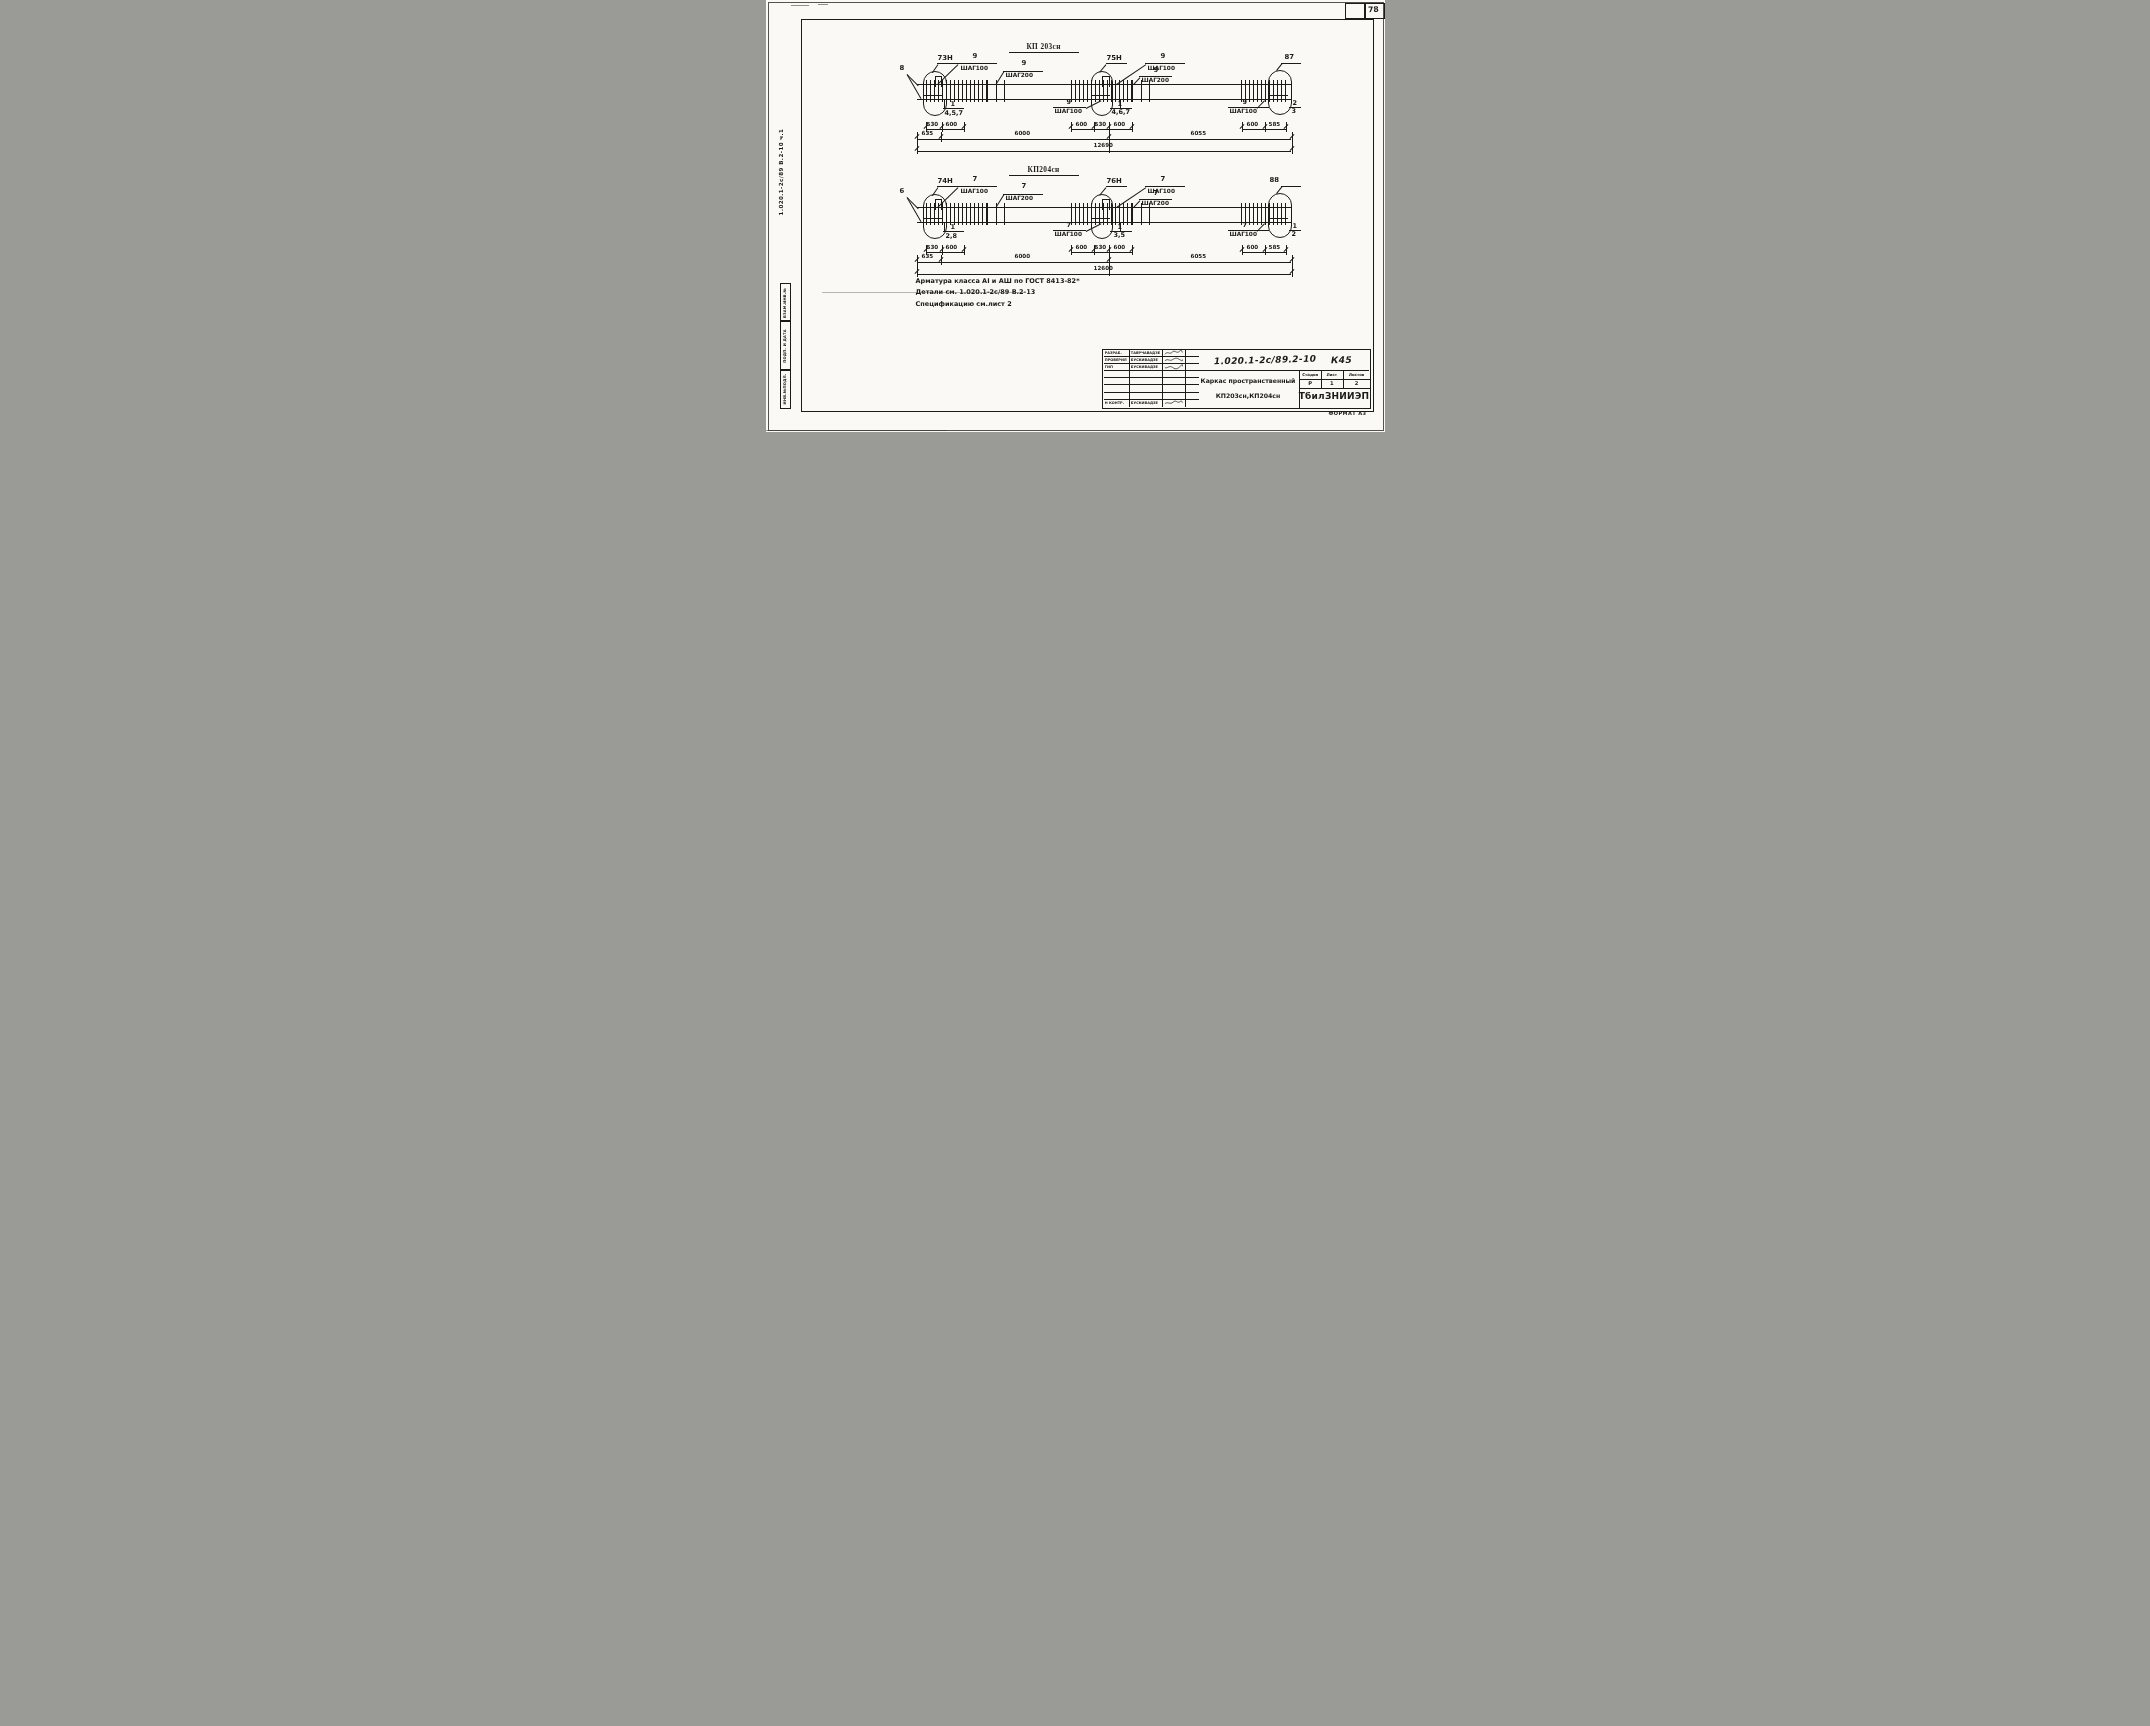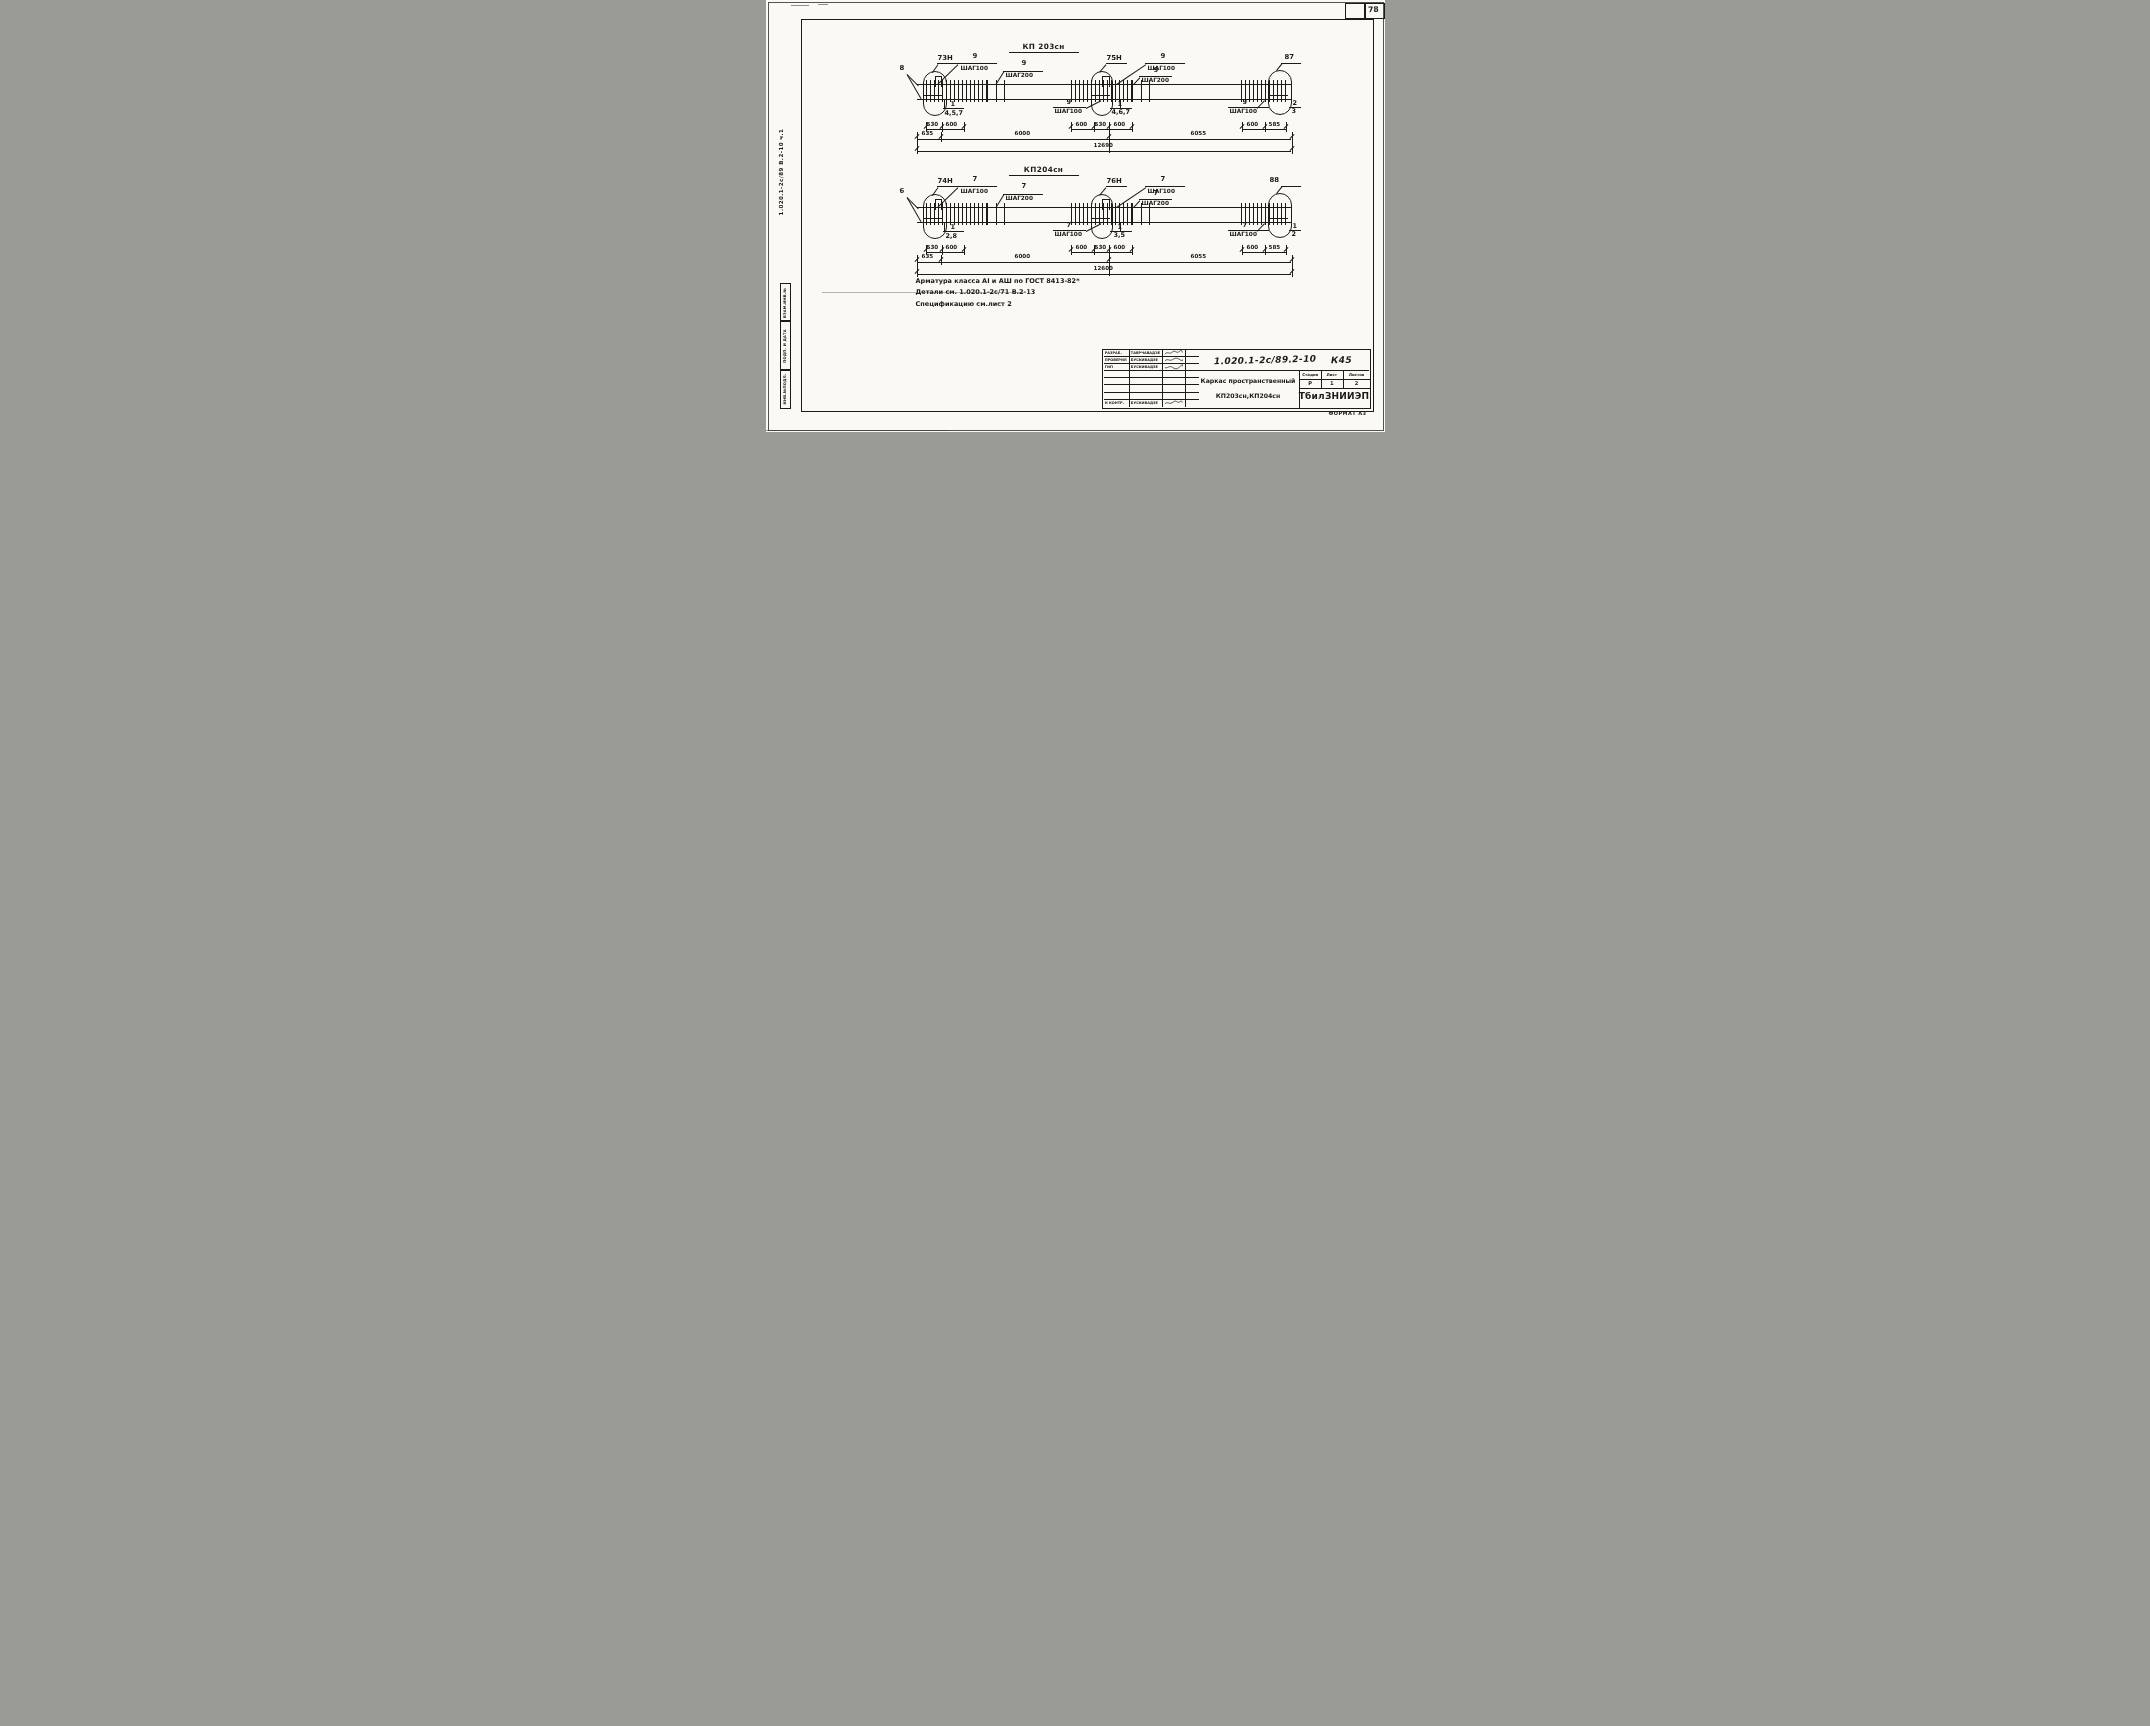--- a/index.html
+++ b/index.html
@@ -13,21 +13,21 @@
   .ln,.bar{position:absolute;background:var(--ink);height:1.2px;}
   .vl{position:absolute;background:var(--ink);width:1.1px;}
   .ld{position:absolute;background:var(--ink);height:1.1px;transform-origin:0 50%;}
   .tk{position:absolute;background:var(--ink);width:6px;height:1.1px;transform:rotate(-45deg);}
   .hatch{position:absolute;height:22.4px;}
   .dense{background:repeating-linear-gradient(90deg,var(--ink) 0 1.1px,transparent 1.1px 4px);}
   .sparse{background:repeating-linear-gradient(90deg,var(--ink) 0 1.1px,transparent 1.1px 8.6px);}
   .oval{position:absolute;border:1.3px solid var(--ink);border-radius:13px;background:transparent;}
   .pmark{position:absolute;border:1.3px solid var(--ink);border-bottom:none;}
   .f17{font-size:7.3px;} .f16{font-size:6.9px;} .f15{font-size:6.5px;} .f14{font-size:5.8px;} .f13{font-size:5.6px;}
-  .dtitle{border-bottom:1.5px solid var(--ink);padding:0 2.6px 1.3px 2.6px;letter-spacing:0.4px;}
+  .dtitle{border-bottom:1.5px solid var(--ink);padding:0 2.6px 1.3px 2.6px;letter-spacing:0.4px;font-family:Liberation Serif, serif;}
   .rot{transform:rotate(-90deg);transform-origin:0 0;}
   .stamp{position:absolute;border:1.1px solid var(--ink);display:flex;align-items:center;justify-content:center;}
   .stamp span{transform:rotate(-90deg);white-space:nowrap;font-weight:700;font-size:3.7px;letter-spacing:0.2px;}
   .tb-grid{position:absolute;display:grid;grid-template-columns:26px 33px 23px 13px;}
   .tb-cell{border-right:0.8px solid var(--ink);border-bottom:0.8px solid var(--ink);
            font-size:3.5px;font-weight:700;display:flex;align-items:center;padding:0 0 0 1.3px;overflow:hidden;}
   .tb-cell.last{border-right:none;}
   .hand{font-style:italic;letter-spacing:0.4px;}
   .artifact{position:absolute;background:#3a3934;opacity:.55;}
   svg.sig{display:block;}
@@ -307,21 +307,21 @@
   <div class="t f13" style="left:156px;top:254px;">635</div>
   <div class="t f13" style="left:249px;top:254px;">6000</div>
   <div class="t f13" style="left:425px;top:254px;">6055</div>
 
   <div class="ln" style="left:151px;top:274px;width:374px;"></div>
   <div class="tk" style="left:148px;top:271px;"></div>
   <div class="tk" style="left:523px;top:271px;"></div>
   <div class="t f13" style="left:328px;top:266px;">12600</div>
 
   <div class="t f15" style="left:150px;top:278px;font-weight:700;">Арматура класса АI и АШ по ГОСТ 8413-82*</div>
-  <div class="t f15" style="left:150px;top:289px;font-weight:700;">Детали см. 1.020.1-2с/71 В.2-13</div>
+  <div class="t f15" style="left:150px;top:289px;font-weight:700;">Детали см. 1.020.1-2с/89 В.2-13</div>
   <div class="t f15" style="left:150px;top:301px;font-weight:700;">Спецификацию см.лист 2</div>
 
   <div class="box" style="left:336px;top:349px;width:267px;height:58px;border-width:1.2px;"></div>
 
   <div class="tb-grid" style="left:338px;top:350px;width:95px;height:57px;grid-auto-rows:7.1px;">
     <div class="tb-cell">РАЗРАБ.</div>
     <div class="tb-cell">ТАВРЧАВАДЗЕ</div>
     <div class="tb-cell">
         <svg class="sig" width="19" height="5.6" viewBox="0 0 44 13">
           <path d="M2,10 C8,1 13,12 19,5 S29,10 36,3 41,8 43,5" fill="none" stroke="#1c1b18" stroke-width="1.7"></path>

